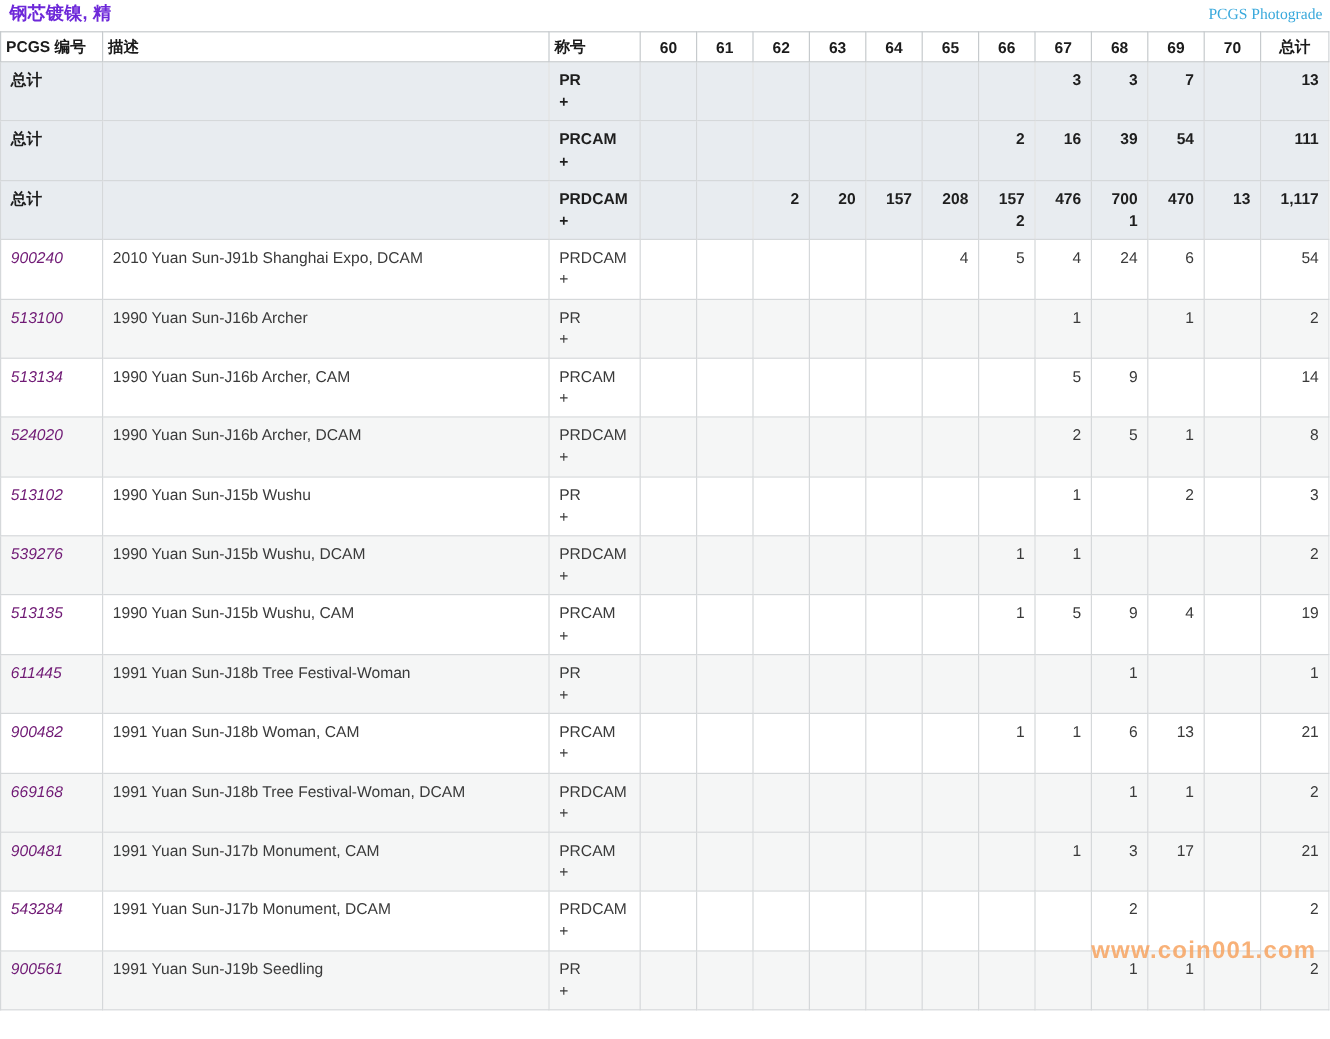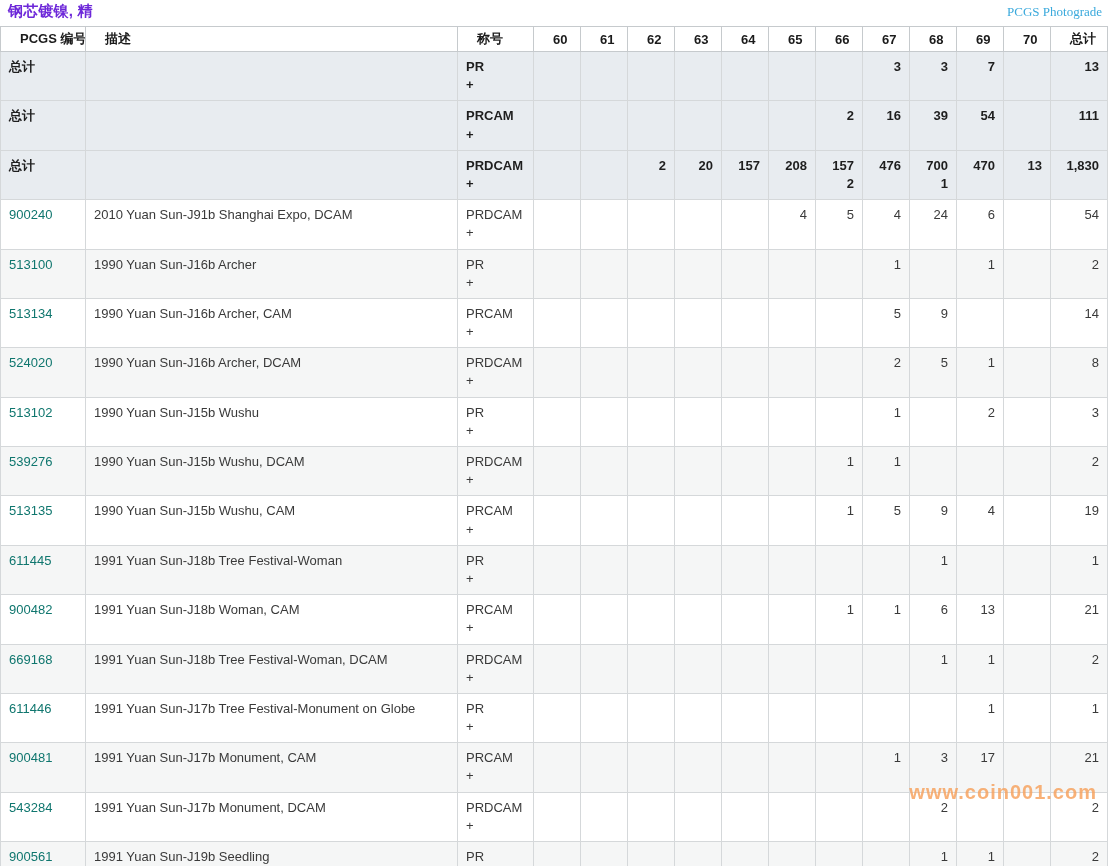--- a/index.html
+++ b/index.html
@@ -5,33 +5,33 @@
   * { box-sizing: border-box; }
   body { margin: 0; background: #fff; font-family: "Liberation Sans", sans-serif; }
   .page { width: 1108px; height: 866px; position: relative; overflow: hidden; background: #fff; }
 
   .topbar { position: relative; height: 26px; }
   .title { position: absolute; left: 8px; top: 2px; font-size: 15px; font-weight: 700; color: #6d28d9; letter-spacing: .2px; }
   .pcgs-link { position: absolute; right: 6px; top: 4px; font-size: 13px; color: #3aa9dc; cursor: pointer; text-decoration: none; font-family: Liberation Serif, serif; }
 
   table { border-collapse: collapse; table-layout: fixed; width: 1107px; }
   th, td { border: 1px solid #d5d8da; }
-  thead th { border-color: #c6cacd; font-size: 13px; color: #1b1b1b; padding: 3px 19px; height: 23px; font-weight: 700; white-space: nowrap; overflow: hidden; }
+  thead th { border-color: #c6cacd; font-size: 13px; color: #1b1b1b; padding: 3px 4px; height: 23px; font-weight: 700; white-space: nowrap; overflow: hidden; }
   th.left { text-align: left; }
   th.num  { text-align: center; }
 
   td { vertical-align: top; padding: 6px 8px; font-size: 13px; color: #3a3a3a; line-height: 1.4; overflow: hidden; }
   td.num { text-align: right; white-space: pre-line; }
   td.desig { white-space: pre-line; }
 
   tr.total td { background: #e8ecf0; font-weight: 700; color: #1e1e1e; height: 48px; }
   tr.data  td { height: 45px; }
   tr.data.alt td { background: #f5f6f6; }
 
-  .id-link { color: #0f766e; cursor: pointer; }
+  .id-link { color: #701a75; cursor: pointer; font-style: italic; }
   .total-label { color: #1e1e1e; }
 
   .watermark { position: absolute; right: 11px; top: 781px; font-size: 20px; font-weight: 700;
                color: rgba(247, 160, 90, 0.82); letter-spacing: 1px; white-space: nowrap; pointer-events: none; }
 </style>
 </head>
 <body>
 
 <div class="page">
 
@@ -125,21 +125,21 @@
           <td class="num">20</td>
           <td class="num">157</td>
           <td class="num">208</td>
           <td class="num">157
 2</td>
           <td class="num">476</td>
           <td class="num">700
 1</td>
           <td class="num">470</td>
           <td class="num">13</td>
-          <td class="num">1,830</td>
+          <td class="num">1,117</td>
         </tr>
         <tr class="data">
           <td class=""><span class="id-link">900240</span></td>
           <td class="">2010 Yuan Sun-J91b Shanghai Expo, DCAM</td>
           <td class="desig">PRDCAM
 +</td>
           <td class="num"></td>
           <td class="num"></td>
           <td class="num"></td>
           <td class="num"></td>
@@ -307,38 +307,20 @@
           <td class="num"></td>
           <td class="num"></td>
           <td class="num"></td>
           <td class="num"></td>
           <td class="num"></td>
           <td class="num">1</td>
           <td class="num">1</td>
           <td class="num"></td>
           <td class="num">2</td>
         </tr>
-        <tr class="data">
-          <td class=""><span class="id-link">611446</span></td>
-          <td class="">1991 Yuan Sun-J17b Tree Festival-Monument on Globe</td>
-          <td class="desig">PR
-+</td>
-          <td class="num"></td>
-          <td class="num"></td>
-          <td class="num"></td>
-          <td class="num"></td>
-          <td class="num"></td>
-          <td class="num"></td>
-          <td class="num"></td>
-          <td class="num"></td>
-          <td class="num"></td>
-          <td class="num">1</td>
-          <td class="num"></td>
-          <td class="num">1</td>
-        </tr>
         <tr class="data alt">
           <td class=""><span class="id-link">900481</span></td>
           <td class="">1991 Yuan Sun-J17b Monument, CAM</td>
           <td class="desig">PRCAM
 +</td>
           <td class="num"></td>
           <td class="num"></td>
           <td class="num"></td>
           <td class="num"></td>
           <td class="num"></td>

